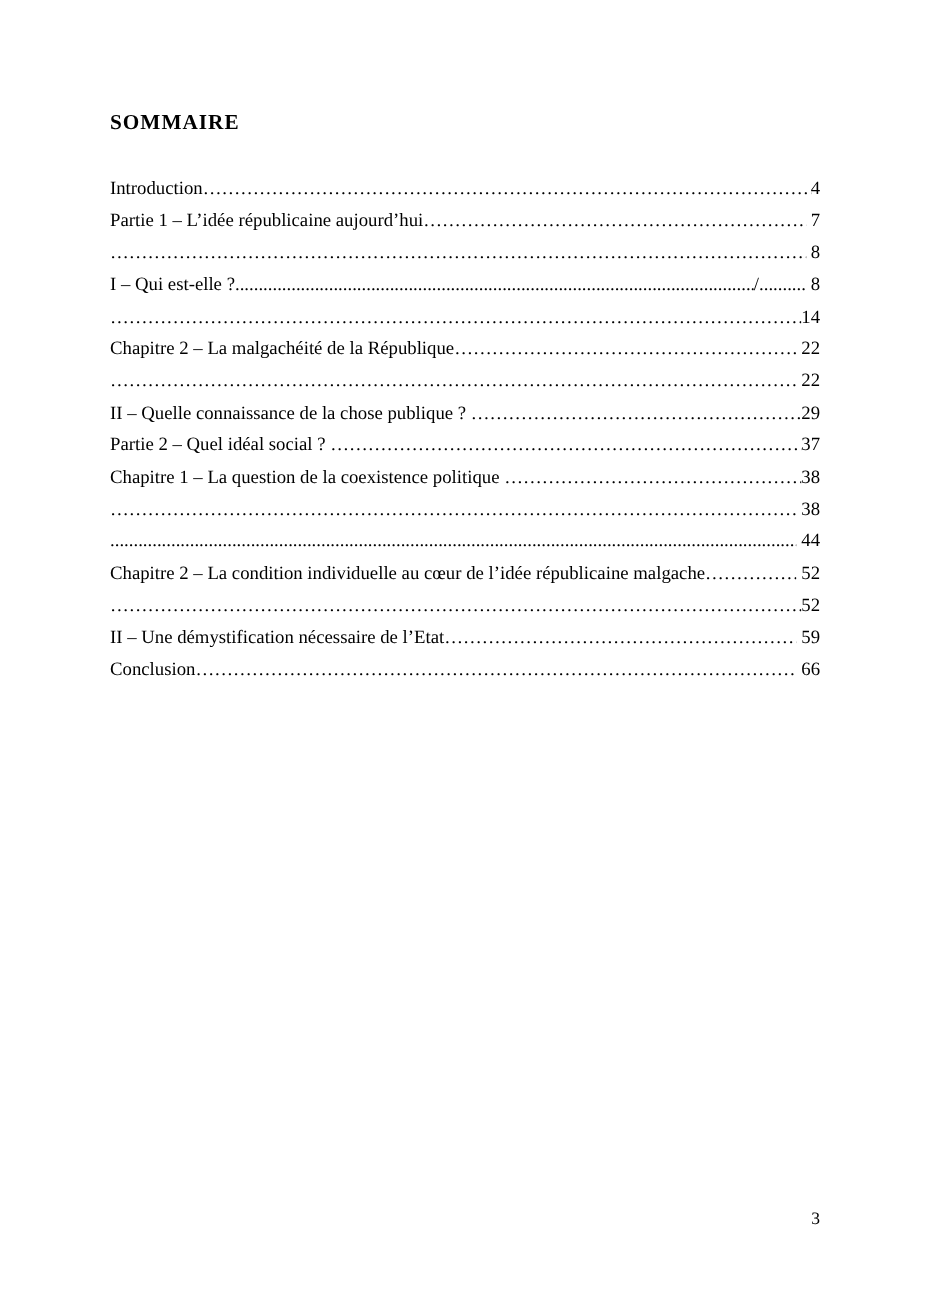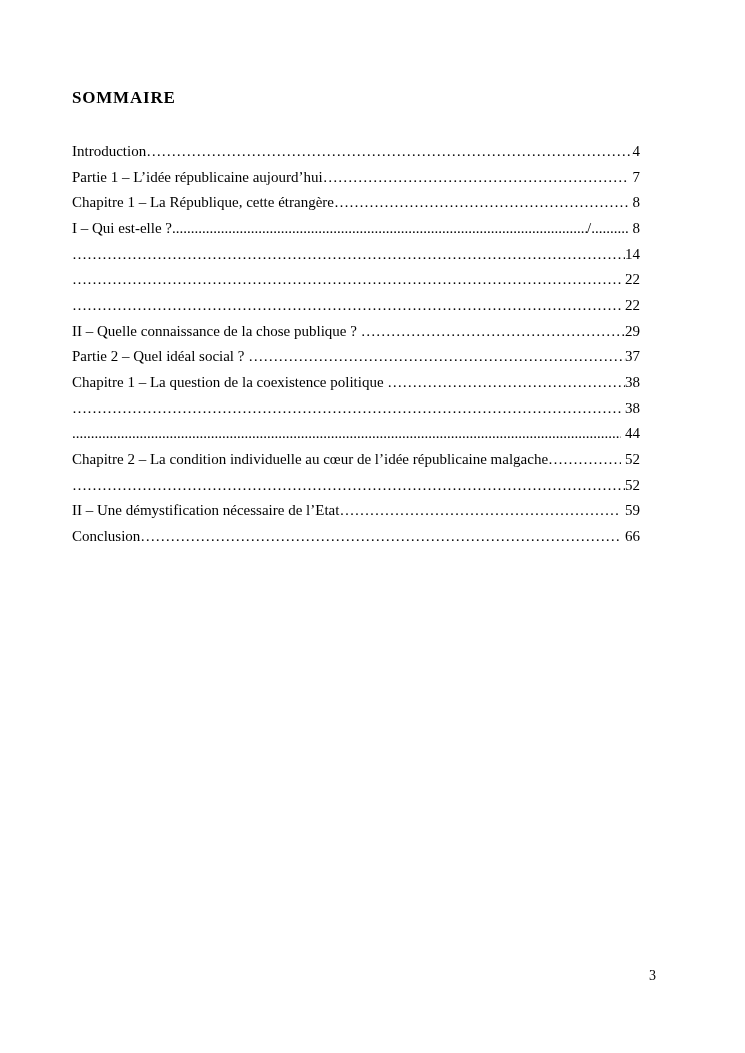--- a/index.html
+++ b/index.html
@@ -10,21 +10,21 @@
     font-family: "Liberation Serif", serif;
   }
   .page {
     position: relative;
     width: 745px; height: 1053px;
     background: #ffffff;
     overflow: hidden;
   }
   .content {
     position: absolute;
-    left: 72px; top: 88px;
+    left: 88px; top: 88px;
     width: 568px;
   }
   .doc-title {
     font-size: 17px;
     font-weight: bold;
     line-height: 20px;
     letter-spacing: 0.8px;
   }
   .toc {
     margin-top: 31px;
@@ -63,40 +63,40 @@
       </div>
 
       <div class="toc-row">
         <span class="toc-label">Partie 1 – L’idée républicaine aujourd’hui</span>
         <span class="toc-leader">………………………………………………………………………………………………………………………………………………………………………………………………………………………………………………………………………………………………………………………………………………………………………………………………………………</span>
         <span class="toc-suffix"></span>
         <span class="toc-page"> 7</span>
       </div>
 
       <div class="toc-row">
-        <span class="toc-label">Chapitre 1 – La République, cette étrangère</span>
         <span class="toc-leader">………………………………………………………………………………………………………………………………………………………………………………………………………………………………………………………………………………………………………………………………………………………………………………………………………………</span>
         <span class="toc-suffix"></span>
         <span class="toc-page"> 8</span>
       </div>
 
       <div class="toc-row">
         <span class="toc-label">I – Qui est-elle ?</span>
         <span class="toc-leader">....................................................................................................................................................................................................................................................................................................................................................................................................................................................................................................................</span>
         <span class="toc-suffix">/..........</span>
         <span class="toc-page"> 8</span>
       </div>
 
       <div class="toc-row">
         <span class="toc-leader">………………………………………………………………………………………………………………………………………………………………………………………………………………………………………………………………………………………………………………………………………………………………………………………………………………</span>
         <span class="toc-suffix"></span>
         <span class="toc-page">14</span>
       </div>
 
       <div class="toc-row">
+        <span class="toc-label">Chapitre 2 – La malgachéité de la République</span>
         <span class="toc-leader">………………………………………………………………………………………………………………………………………………………………………………………………………………………………………………………………………………………………………………………………………………………………………………………………………………</span>
         <span class="toc-suffix"></span>
         <span class="toc-page"> 22</span>
       </div>
 
       <div class="toc-row">
         <span class="toc-leader">………………………………………………………………………………………………………………………………………………………………………………………………………………………………………………………………………………………………………………………………………………………………………………………………………………</span>
         <span class="toc-suffix"></span>
         <span class="toc-page"> 22</span>
       </div>

